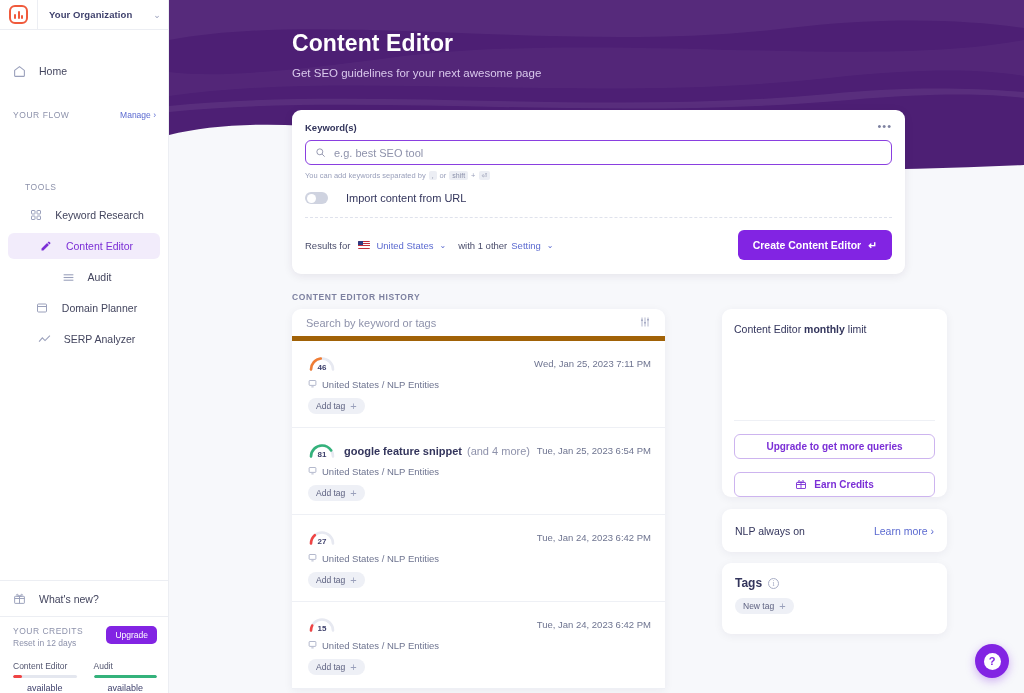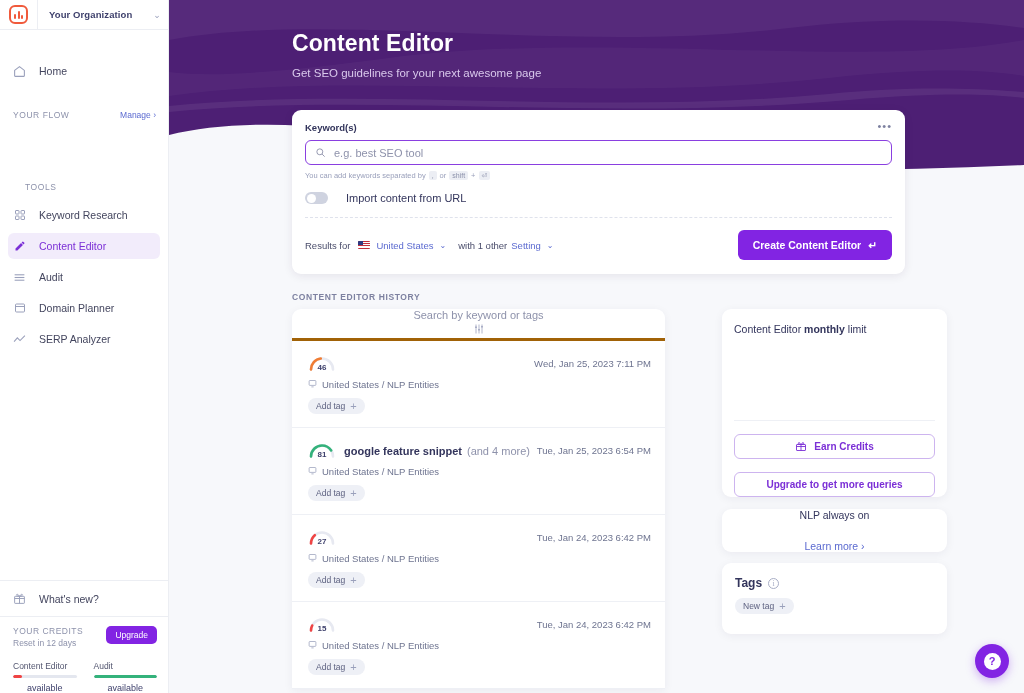--- a/index.html
+++ b/index.html
@@ -61,21 +61,21 @@
   }
   .sec-head .manage { color:#5b6ad0; font-size:8.5px; letter-spacing:0; cursor:pointer; }
   .tools-head {
     padding-left: 25px; margin-top: 62px;
     font-size: 8.5px; letter-spacing: .55px; color: #8d92ab;
   }
   .tools-list { margin-top: 10px; }
   .tool-item {
     display:flex; align-items:center; gap:13px;
     height: 26px; margin: 0 8px 5px 8px; padding-left: 5px;
-    border-radius: 6px; font-size: 10.5px; color:#43455e; cursor:pointer;
+    border-radius: 6px; font-size: 10.5px; color:#43455e; cursor:pointer;justify-content:center;
   }
   .tool-item.active { background:#f2ecfb; color:#7b2fd6; font-weight:400; }
   .tool-item.active .nav-ico { color:#7b2fd6; }
 
   .sidebar-spacer { flex: 1 1 auto; }
 
   .whats-new {
     display:flex; align-items:center; gap:13px;
     height: 36px; padding-left: 13px;
     border-top: 1px solid #eceef3;
@@ -153,21 +153,21 @@
     position:absolute; left:123px; top:292px;
     font-size:8.5px; letter-spacing:.6px; color:#7d81a0; font-weight:700;
   }
   .hist-card {
     position:absolute; left:123px; top:309px; width:373px;
     background:#fff; border-radius:9px 9px 0 0; box-shadow:0 2px 10px rgba(40,20,70,.06);
     overflow:hidden;
   }
   .hist-search {
     height:32px; display:flex; align-items:center; justify-content:space-between;
-    padding: 0 14px; border-bottom:3px solid #a16207;flex-direction:column;
+    padding: 0 14px; border-bottom:5px solid #a16207;
   }
   .hist-search .ph { font-size:11px; color:#8e92ab; }
   .hist-row { padding: 14px 14px 13px 16px; border-bottom:1px solid #eef0f5; }
   .hist-top { display:flex; align-items:center; }
   .gauge { position:relative; width:28px; height:17px; flex:0 0 28px; margin-right:8px; }
   .gauge svg { display:block; }
   .gauge .num {
     position:absolute; left:0; right:0; bottom:0px; text-align:center;
     font-size:8px; font-weight:700; color:#3d3f6b;
   }
@@ -190,21 +190,21 @@
   .limit-title b { font-weight:700; }
   .limit-div { border-top:1px solid #eef0f5; margin-top:85px; }
   .ghost-btn {
     display:flex; align-items:center; justify-content:center; gap:7px;
     width:100%; height:25px; margin-top:13px;
     border:1px solid #cdb4ef; border-radius:6px; background:#fff;
     color:#7b2fd6; font-size:10px; font-weight:700; cursor:pointer; font-family:inherit;
   }
   .nlp-card {
     left:553px; top:509px; width:225px; height:43px;
-    display:flex; align-items:center; justify-content:space-between; padding:0 13px;flex-direction:column;
+    display:flex; align-items:center; justify-content:space-between; padding:0 13px;
   }
   .nlp-title { font-size:10.5px; color:#33355c; }
   .tags-card { left:553px; top:563px; width:225px; height:71px; padding:13px; }
   .tags-title { display:flex; align-items:center; gap:6px; font-size:12px; font-weight:700; color:#33355c; }
   .info-i {
     width:11px; height:11px; border-radius:50%; border:1px solid #a9aec6; color:#a9aec6;
     font-size:8px; display:flex; align-items:center; justify-content:center; font-weight:400;
     font-family:"Liberation Serif", serif;
   }
 
@@ -506,33 +506,33 @@
             </span></div>
         </div>
     </section>
 
     <section class="rcard limit-card">
       <div class="limit-title">
         <span>Content Editor </span><b>monthly</b><span> limit</span>
       </div>
       <div class="limit-div"></div>
       <button class="ghost-btn">
+        <span>Upgrade to get more queries</span>
+      </button>
+      <button class="ghost-btn">
         <span>
           <svg width="12" height="12" viewBox="0 0 24 24" fill="none" stroke="#7b2fd6" stroke-width="1.8">
               <rect x="3" y="9" width="18" height="12" rx="1"></rect>
               <line x1="3" y1="13" x2="21" y2="13"></line>
               <line x1="12" y1="9" x2="12" y2="21"></line>
               <path d="M12 9C12 9 9 4 7 5.5S9 9 12 9zM12 9c0 0 3-5 5-3.5S15 9 12 9z"></path>
             </svg>
         </span>
         <span>Earn Credits</span>
       </button>
-      <button class="ghost-btn">
-        <span>Upgrade to get more queries</span>
-      </button>
     </section>
 
     <section class="rcard nlp-card">
       <span class="nlp-title">NLP always on</span>
       <span class="link-blue" style="font-size:10.5px"><span>Learn more</span> ›</span>
     </section>
 
     <section class="rcard tags-card">
       <div class="tags-title">
         <span>Tags</span>

